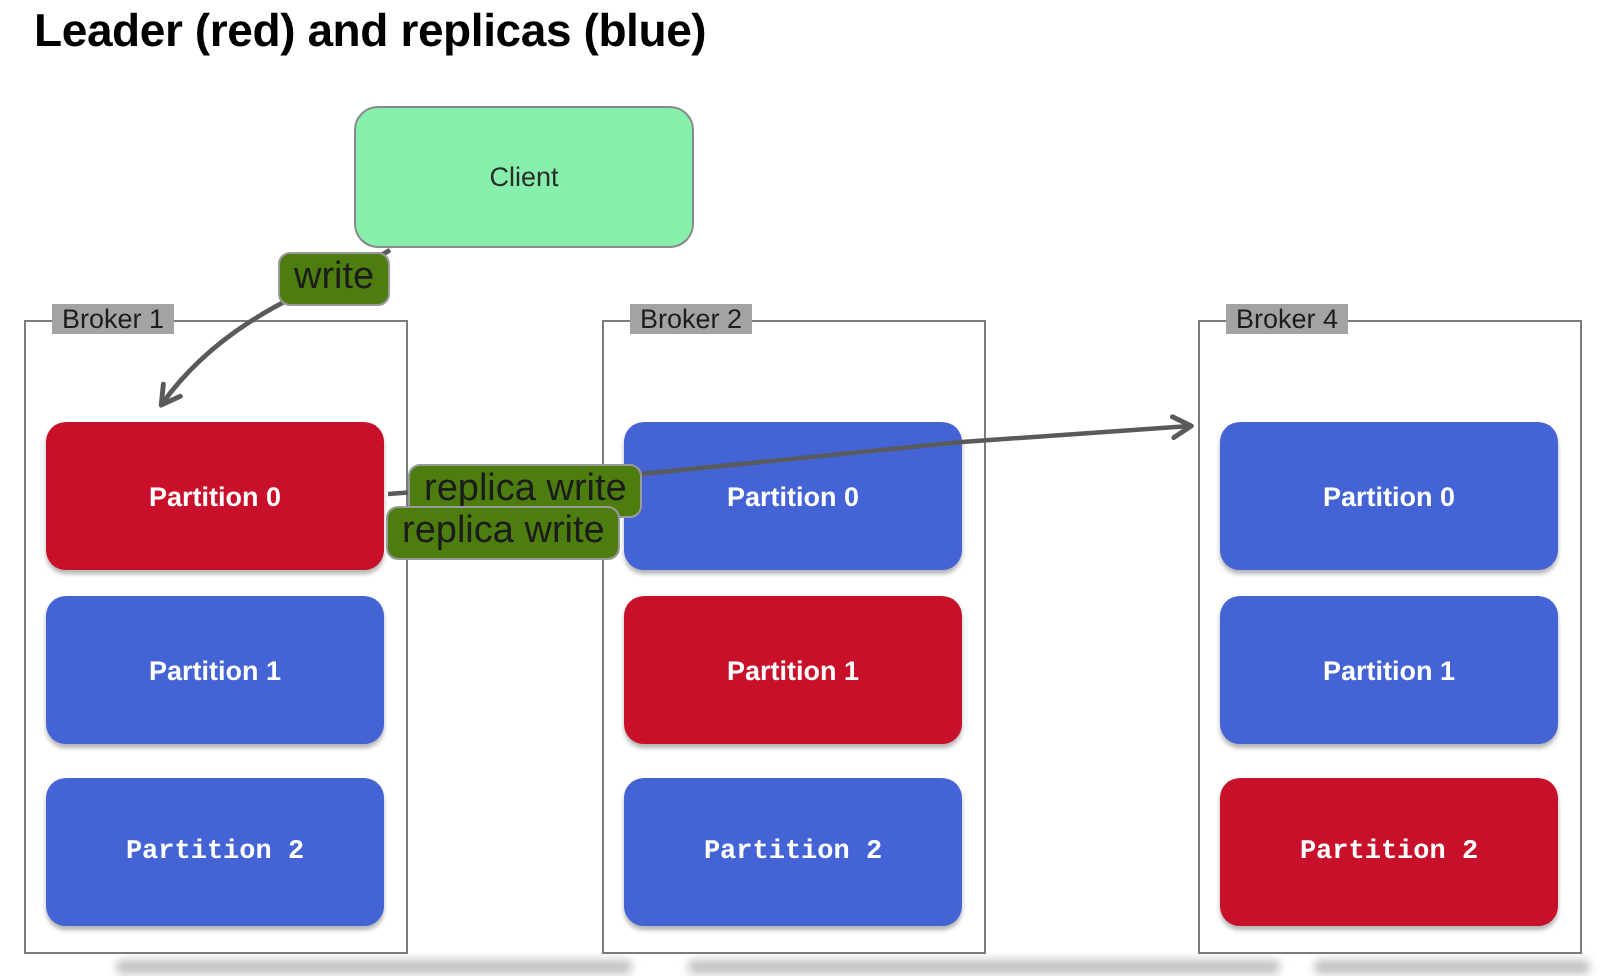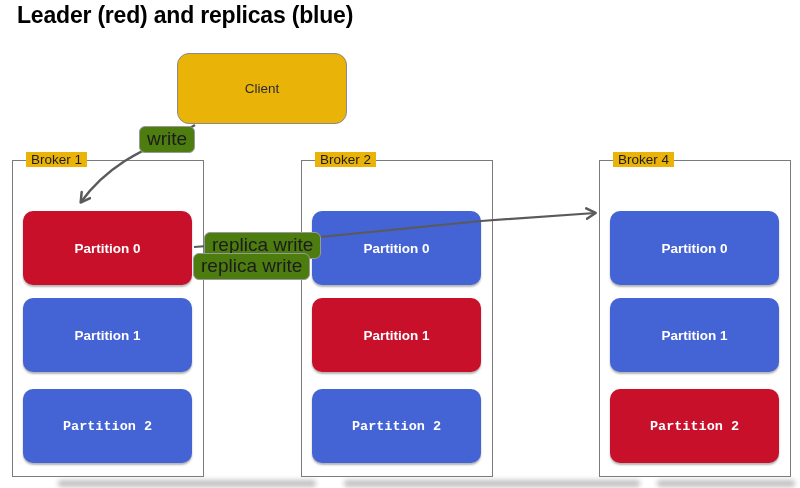--- a/index.html
+++ b/index.html
@@ -17,21 +17,21 @@
     font-size: 23px;
     font-weight: 600;
     letter-spacing: -0.2px;
     color: #000000;
   }
 
   .client-box {
     position: absolute;
     left: 177px; top: 53px;
     width: 168px; height: 69px;
-    background: #eab308;
+    background: #86efac;
     border: 1.5px solid #8a8a8a;
     border-radius: 12px;
     display: flex; align-items: center; justify-content: center;
     font-size: 13.5px;
     color: #2b2b2b;
     z-index: 2;
   }
 
   .broker {
     position: absolute;
@@ -41,21 +41,21 @@
     background: #ffffff;
     z-index: 1;
   }
   .broker.b1 { left: 12px; }
   .broker.b2 { left: 301px; }
   .broker.b3 { left: 599px; }
 
   .broker-label {
     position: absolute;
     top: -9px; left: 13px;
-    background: #eab308;
+    background: #a3a3a3;
     padding: 0 5px;
     font-size: 13.5px;
     color: #1c1c1c;
     white-space: nowrap;
   }
 
   .partition {
     position: absolute;
     left: 10px;
     width: 169px; height: 74px;

